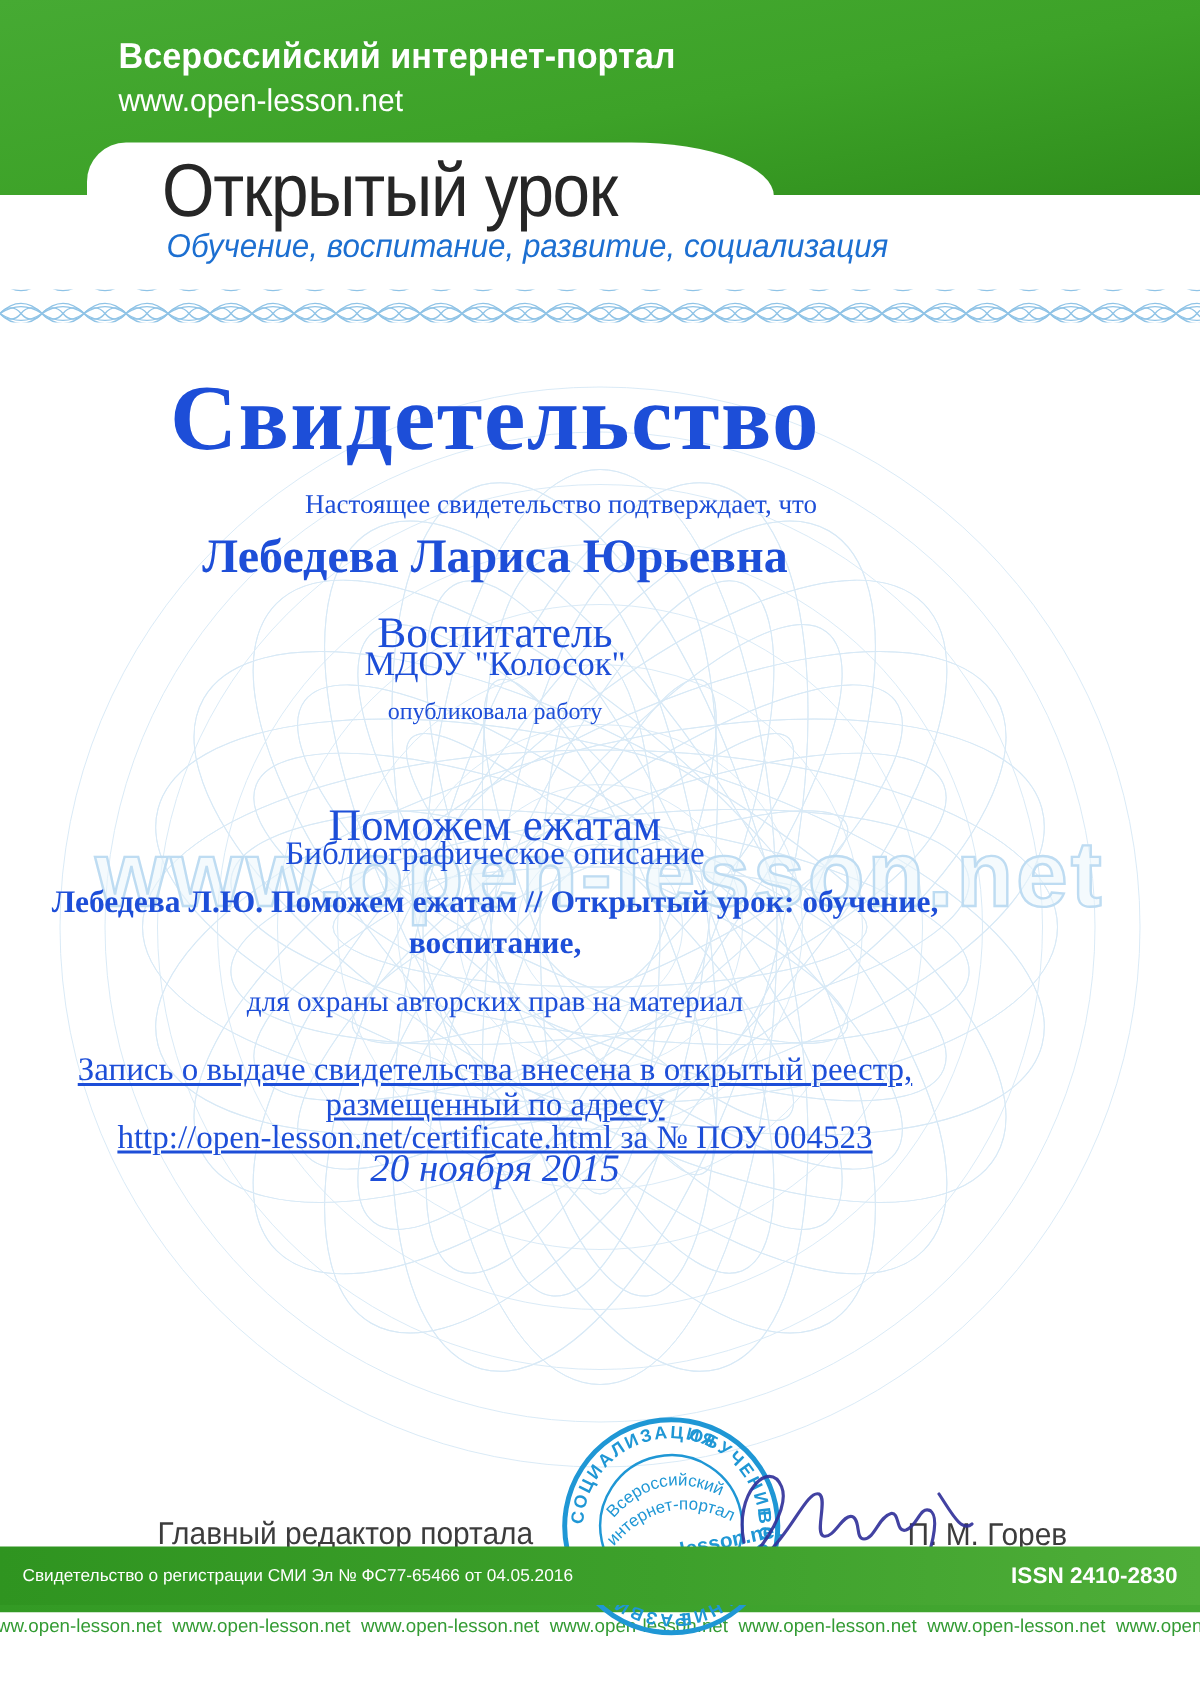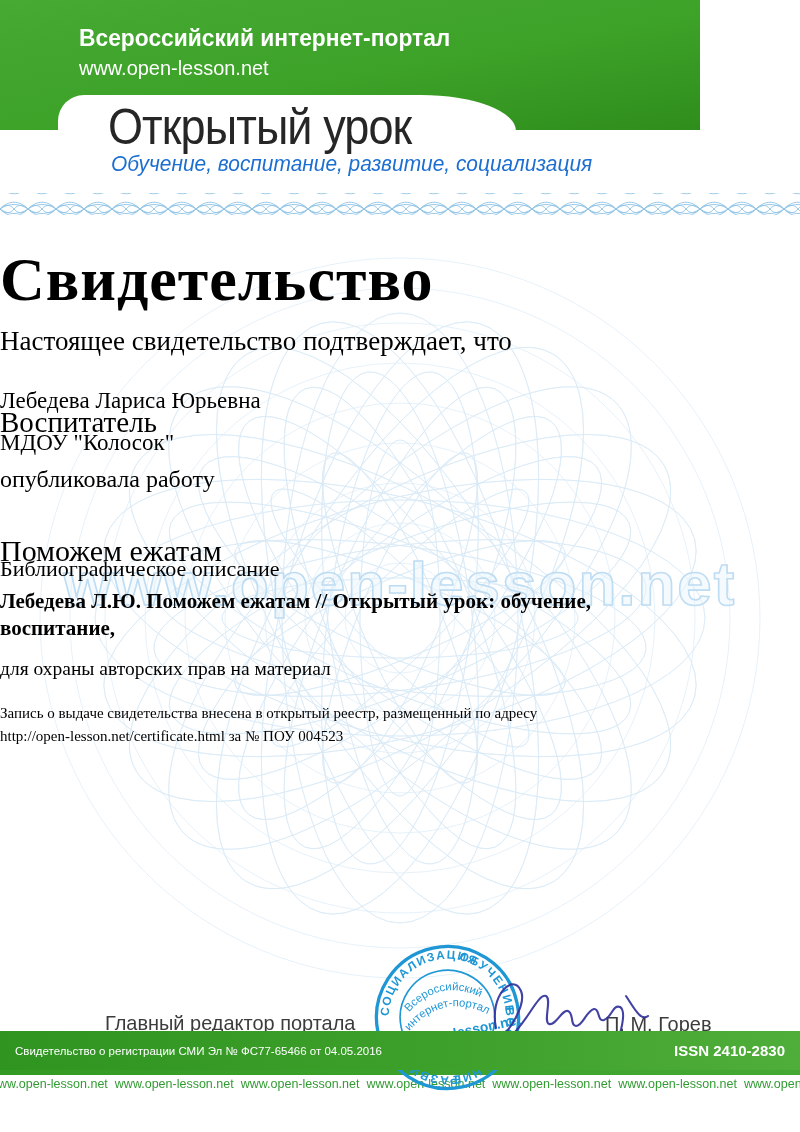--- a/index.html
+++ b/index.html
@@ -1,19 +1,19 @@
 <!DOCTYPE html>
 <html><head>
 <meta charset="utf-8">
 <style>
   html,body{margin:0;padding:0;background:#e8e8e8;}
   .page{position:relative;width:800px;height:1132px;background:#ffffff;overflow:hidden;
         font-family:"Liberation Serif","DejaVu Serif",serif;}
   
-  .header{position:absolute;left:0;top:0;width:700px;height:130px;
+  .header{position:absolute;left:0;top:0;width:800px;height:130px;
           background:linear-gradient(170deg,#46aa33 0%,#3da228 55%,#2f8d1c 100%);}
   .portal-title{position:absolute;left:79px;top:24px;color:#ffffff;
           font-family:"Liberation Sans","DejaVu Sans",sans-serif;font-weight:bold;
           font-size:24px;transform:scaleX(.95);transform-origin:left;}
   .portal-url{position:absolute;left:79px;top:56px;color:#ffffff;
           font-family:"Liberation Sans","DejaVu Sans",sans-serif;font-size:21px;
           transform:scaleX(.95);transform-origin:left;}
   .logo-tab{position:absolute;left:58px;top:95px;width:458px;height:40px;background:#ffffff;
           border-radius:26px 95px 0 0 / 26px 36px 0 0;}
   .logo-text{position:absolute;left:108px;top:98px;color:#262626;z-index:3;
@@ -22,32 +22,32 @@
   .logo-tagline{position:absolute;left:111px;top:151px;color:#1c6fd1;z-index:3;
           font-family:"Liberation Sans","DejaVu Sans",sans-serif;font-style:italic;
           font-weight:500;font-size:22px;transform:scaleX(.95);transform-origin:left;}
   
   #bg-art{position:absolute;left:0;top:0;z-index:0;}
   .watermark{position:absolute;left:0;top:548px;width:800px;text-align:center;z-index:1;
           font-family:"Liberation Sans","DejaVu Sans",sans-serif;font-weight:bold;
           font-size:62px;letter-spacing:2px;color:rgba(235,245,252,0.55);
           -webkit-text-stroke:1.6px #bedcf2;}
   
-  .ct{position:absolute;left:0;width:660px;color:#000000;z-index:2;}
+  .ct{position:absolute;left:0;width:660px;text-align:center;color:#1d4ed8;z-index:2;}
   .cert-title{top:244px;font-size:62px;font-weight:bold;letter-spacing:1px;}
-  .confirm-line{top:326px;font-size:27px;}
-  .recipient-name{top:388px;font-size:23px;font-weight:normal;}
+  .confirm-line{top:326px;font-size:18px;padding-left:44px;}
+  .recipient-name{top:352px;font-size:32px;font-weight:bold;}
   .recipient-role{top:406px;font-size:29px;}
   .recipient-org{top:430px;font-size:23px;}
-  .action-line{top:466px;font-size:24px;}
+  .action-line{top:466px;font-size:16px;}
   .work-title{top:502px;font-size:30px;font-weight:normal;margin-top:32px;}
   .bib-label{top:556px;font-size:22px;}
   .bib-text{top:588px;font-size:21px;font-weight:bold;line-height:27px;}
   .usage-text{top:658px;font-size:19.5px;line-height:22.5px;}
-  .registry-text{top:702px;font-size:15px;line-height:22.5px;}
+  .registry-text{top:702px;font-size:22px;line-height:22.5px;text-decoration:underline;}
   .cert-date{top:764px;font-size:26px;font-style:italic;}
   
   .editor-label{position:absolute;left:105px;top:1011px;font-size:21px;color:#3c3c3c;z-index:2;
           font-family:"Liberation Sans","DejaVu Sans",sans-serif;transform:scaleX(.95);transform-origin:left;}
   .editor-name{position:absolute;left:605px;top:1012px;font-size:21px;color:#3c3c3c;z-index:2;
           font-family:"Liberation Sans","DejaVu Sans",sans-serif;transform:scaleX(.95);transform-origin:left;}
   #stamp{position:absolute;left:360px;top:930px;z-index:5;}
   #signature-svg{position:absolute;left:486px;top:966px;z-index:6;}
   
   .thin-green-bar{position:absolute;left:0;top:1066px;width:800px;height:9px;z-index:1;
@@ -183,20 +183,21 @@
   <div class="ct bib-text">
     <div>Лебедева Л.Ю. Поможем ежатам // Открытый урок: обучение, воспитание,</div>
   </div>
   <div class="ct usage-text">
     <div>для охраны авторских прав на материал</div>
   </div>
   <div class="ct registry-text">
     <div>Запись о выдаче свидетельства внесена в открытый реестр, размещенный по адресу</div>
     <div>http://open-lesson.net/certificate.html за № ПОУ 004523</div>
   </div>
+  <div class="ct cert-date">20 ноября 2015</div>
 
   <div class="editor-label">Главный редактор портала</div>
   <div class="editor-name">П. М. Горев</div>
 
   <svg id="stamp" width="175" height="175" viewBox="0 0 170 170">
     <g transform="rotate(-12 85 85)" fill="none">
       <circle cx="85" cy="85" r="69" stroke="#1f97d5" stroke-width="3.2"></circle>
       <circle cx="85" cy="85" r="46" stroke="#1f97d5" stroke-width="1.6"></circle>
       <defs>
         <path id="rimPath" d="M28,85 a57,57 0 1,1 114,0 a57,57 0 1,1 -114,0"></path>

